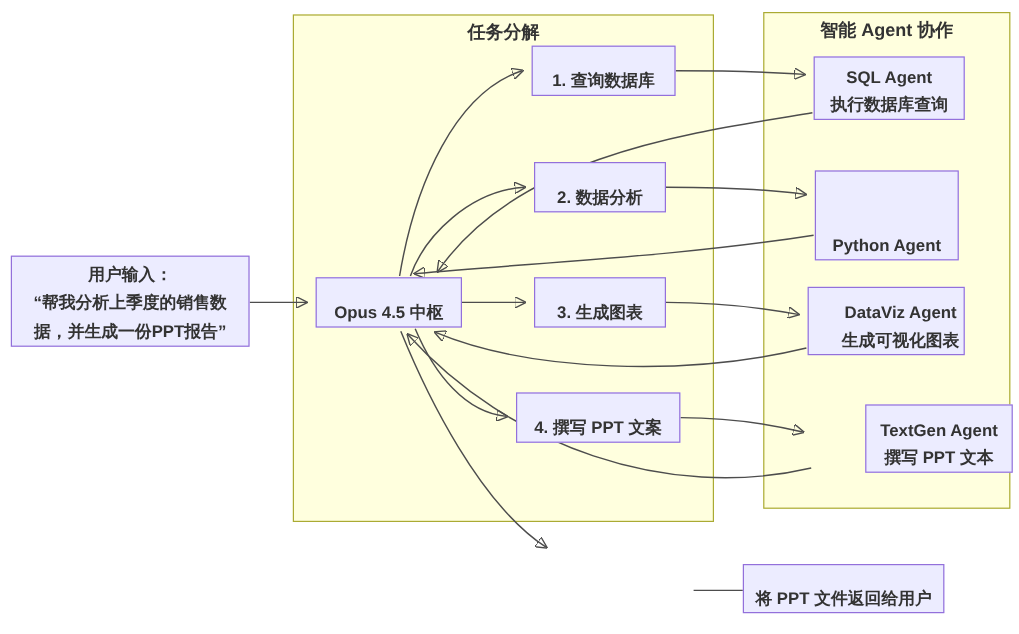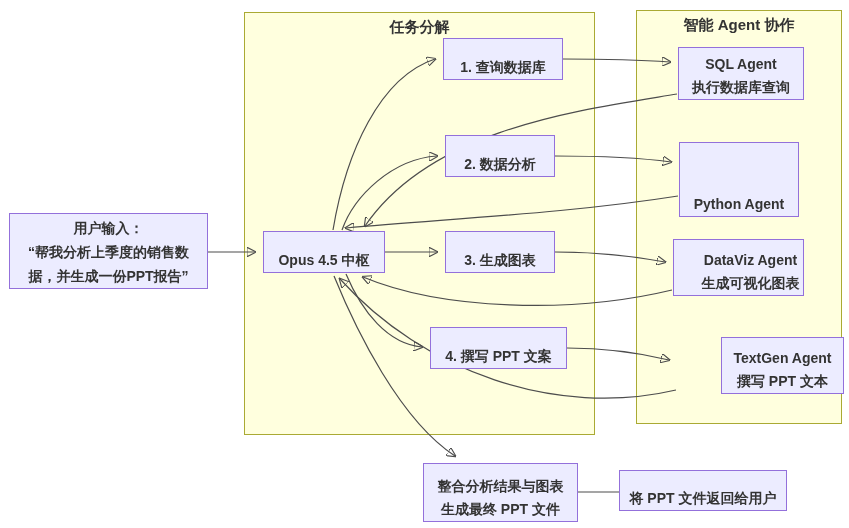--- a/index.html
+++ b/index.html
@@ -133,21 +133,17 @@
   </div>
   <div class="node" id="n-dataviz">
     <div>DataViz Agent</div>
     <div>生成可视化图表</div>
   </div>
   <div class="node" id="n-textgen">
     <div>TextGen Agent</div>
     <div>撰写 PPT 文本</div>
   </div>
 
-  <div class="node" id="n-integrate">
-    <div>整合分析结果与图表</div>
-    <div>生成最终 PPT 文件</div>
-  </div>
   <div class="node" id="n-deliver">
     <span>将 PPT 文件返回给用户</span>
   </div>
 
 </div>
 
 </body></html>

